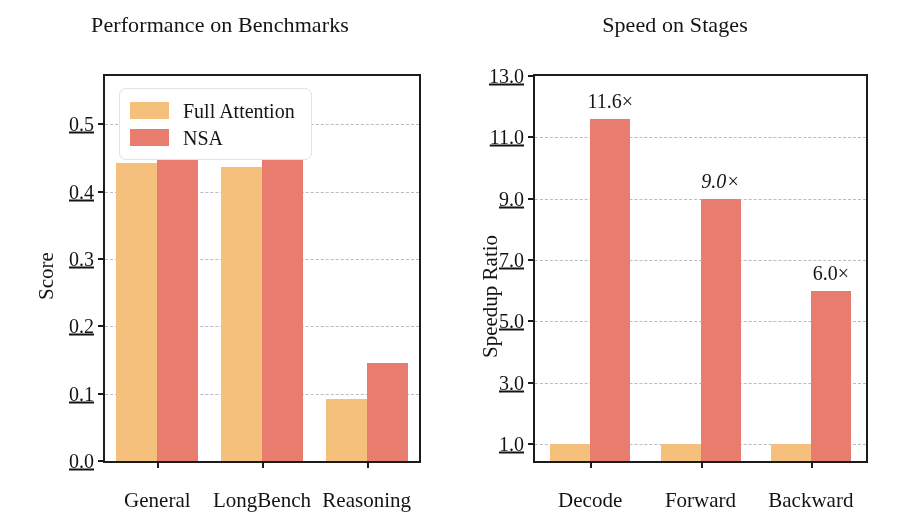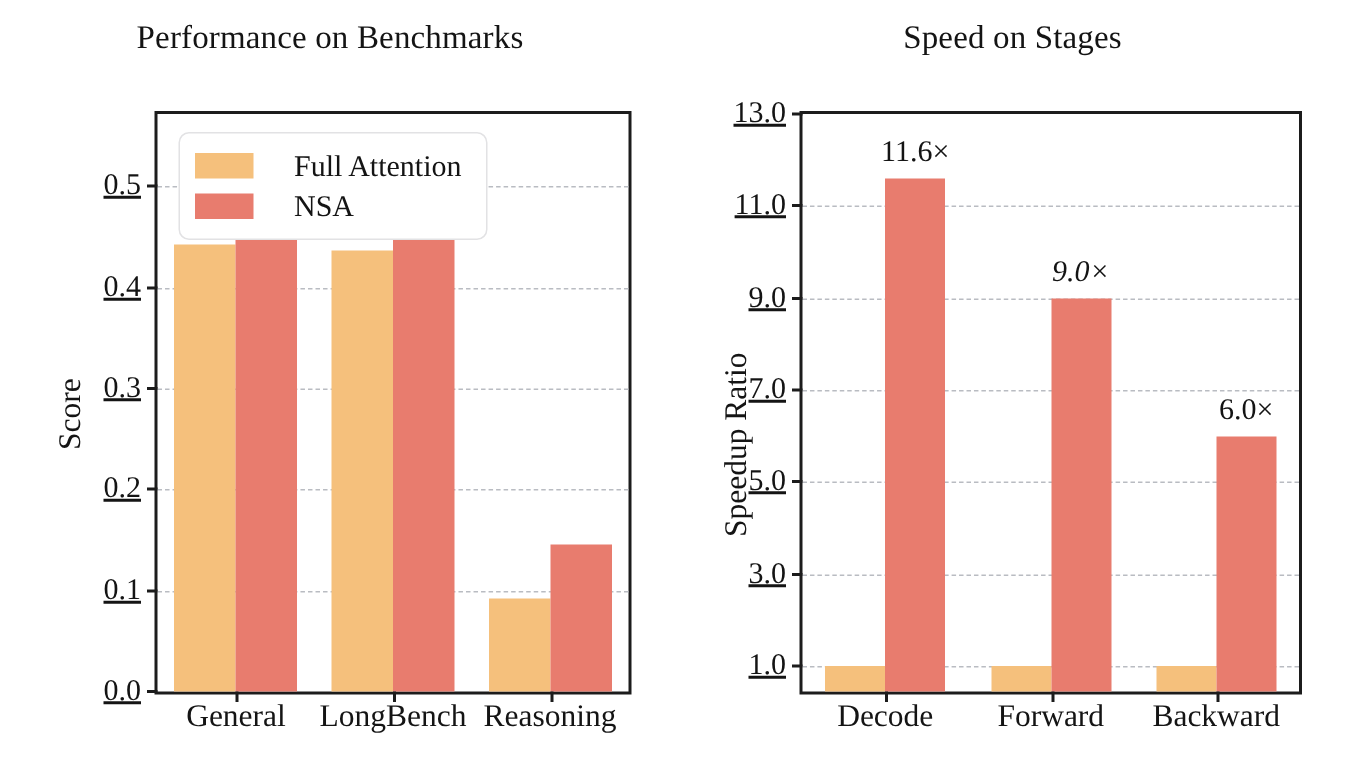--- a/index.html
+++ b/index.html
@@ -103,21 +103,21 @@
   .xtick-mark {
     position: absolute;
     top: 100%;
     width: 0;
     height: 7px;
     border-left: 2px solid #1c1c1c;
   }
   .xtick-label {
     position: absolute;
     top: 100%;
-    margin-top: 4px;
+    margin-top: 27px;
     transform: translateX(-50%);
     font-size: 21px;
     color: #141414;
     white-space: nowrap;
   }
   .ylabel {
     position: absolute;
     transform-origin: 0 0;
     transform: rotate(-90deg);
     font-size: 21px;
@@ -149,21 +149,20 @@
     margin-right: 14px;
     flex: 0 0 auto;
   }
   .legend-swatch.full { background: #f5c07c; }
   .legend-swatch.nsa  { background: #e87c6e; }
   .legend-text {
     font-size: 20px;
     color: #141414;
     white-space: nowrap;
     line-height: 1;
-    margin-left: 13px;
   }
 </style>
 </head>
 <body>
 
 <div class="figure">
 
   <div class="panel" id="panel-left">
 
     <div class="panel-title">Performance on Benchmarks</div>

